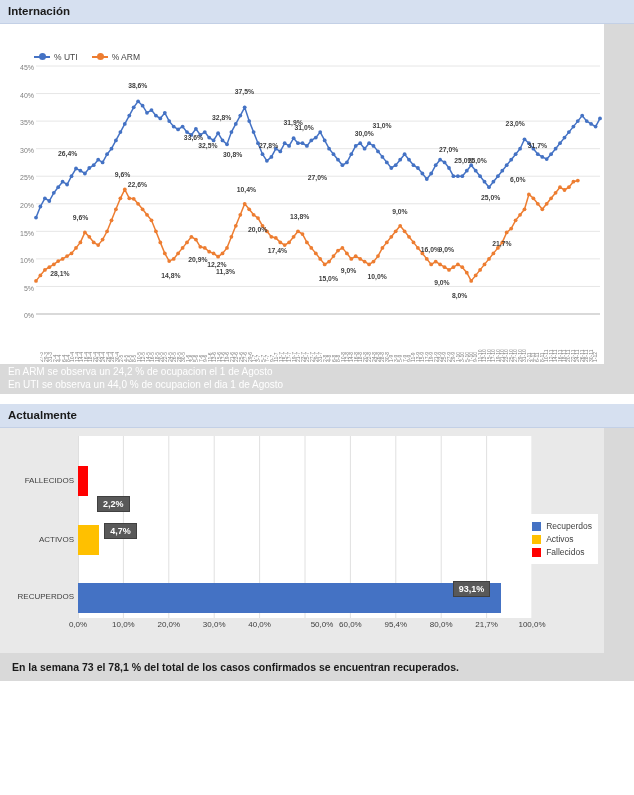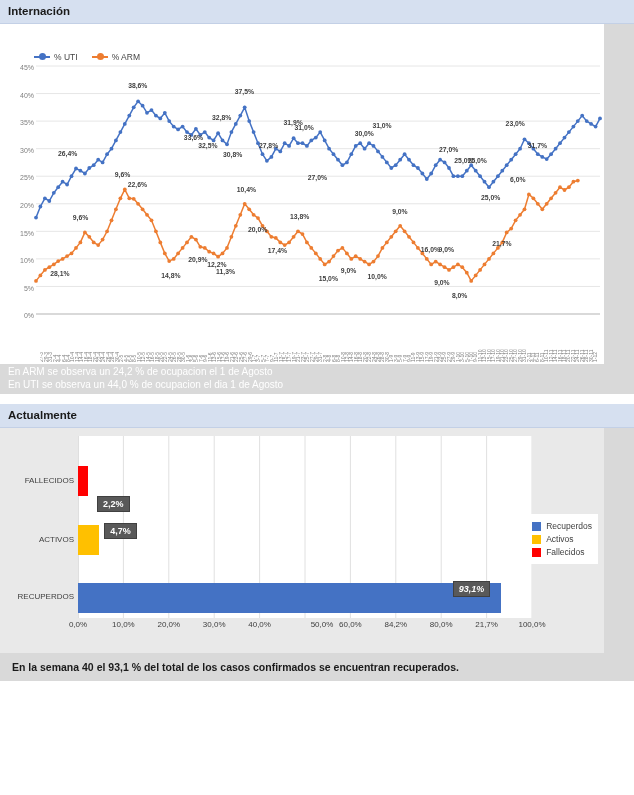--- a/index.html
+++ b/index.html
@@ -658,31 +658,31 @@
     <div class="cat-label" style="top:48px">FALLECIDOS</div>
     <div class="cat-label" style="top:107px">ACTIVOS</div>
     <div class="cat-label" style="top:164px">RECUPERDOS</div>
 
     <div class="bar" id="bar0" style="left: 78px; top: 38px; height: 30px; background: rgb(255, 0, 0); width: 9.988px;"></div>
     <div class="bar" id="bar1" style="left: 78px; top: 97px; height: 30px; background: rgb(255, 192, 0); width: 21.338px;"></div>
     <div class="bar" id="bar2" style="left: 78px; top: 155px; height: 30px; background: rgb(68, 114, 196); width: 422.674px;"></div>
 
     <div class="barval" style="left: 97px; top: 36px; margin-top: 32px;">2,2%</div>
     <div class="barval" style="left: 104.338px; top: 95px;">4,7%</div>
-    <div class="barval" style="left: 452.674px; top: 153px; font-style: italic;">93,1%</div>
+    <div class="barval" style="left: 452.674px; top: 153px;">93,1%</div>
 
     <div class="xaxis2" id="xaxis2">
         <span style="left: 0px;">0,0%</span>
         <span style="left: 45.4px;">10,0%</span>
         <span style="left: 90.8px;">20,0%</span>
         <span style="left: 136.2px;">30,0%</span>
         <span style="left: 181.6px;">40,0%</span>
         <span style="left: 244px;">50,0%</span>
         <span style="left: 272.4px;">60,0%</span>
-        <span style="left: 317.8px;">84,2%</span>
+        <span style="left: 317.8px;">95,4%</span>
         <span style="left: 363.2px;">80,0%</span>
         <span style="left: 408.6px;">21,7%</span>
         <span style="left: 454px;">100,0%</span>
       </div>
 
     <div class="legend2">
       <div class="li">
         <span class="bx" style="background:#4472c4"></span>
         <span>Recuperdos</span>
       </div>
@@ -690,14 +690,14 @@
         <span class="bx" style="background:#ffc000"></span>
         <span>Activos</span>
       </div>
       <div class="li">
         <span class="bx" style="background:#ff0000"></span>
         <span>Fallecidos</span>
       </div>
     </div>
   </div>
 
-  <div class="footer-note">En la semana 40  el 93,1 % del total de los casos confirmados se encuentran recuperados.</div>
+  <div class="footer-note">En la semana 73  el 78,1 % del total de los casos confirmados se encuentran recuperados.</div>
 </div>
 
 </body></html>

